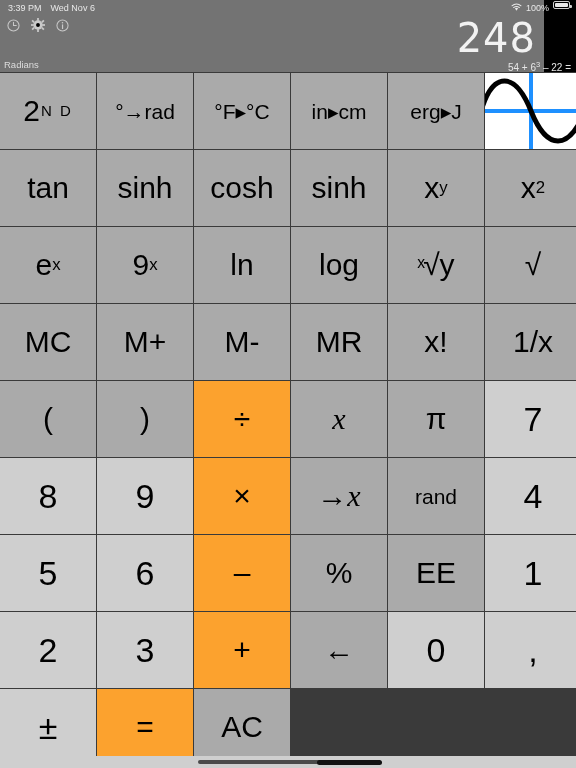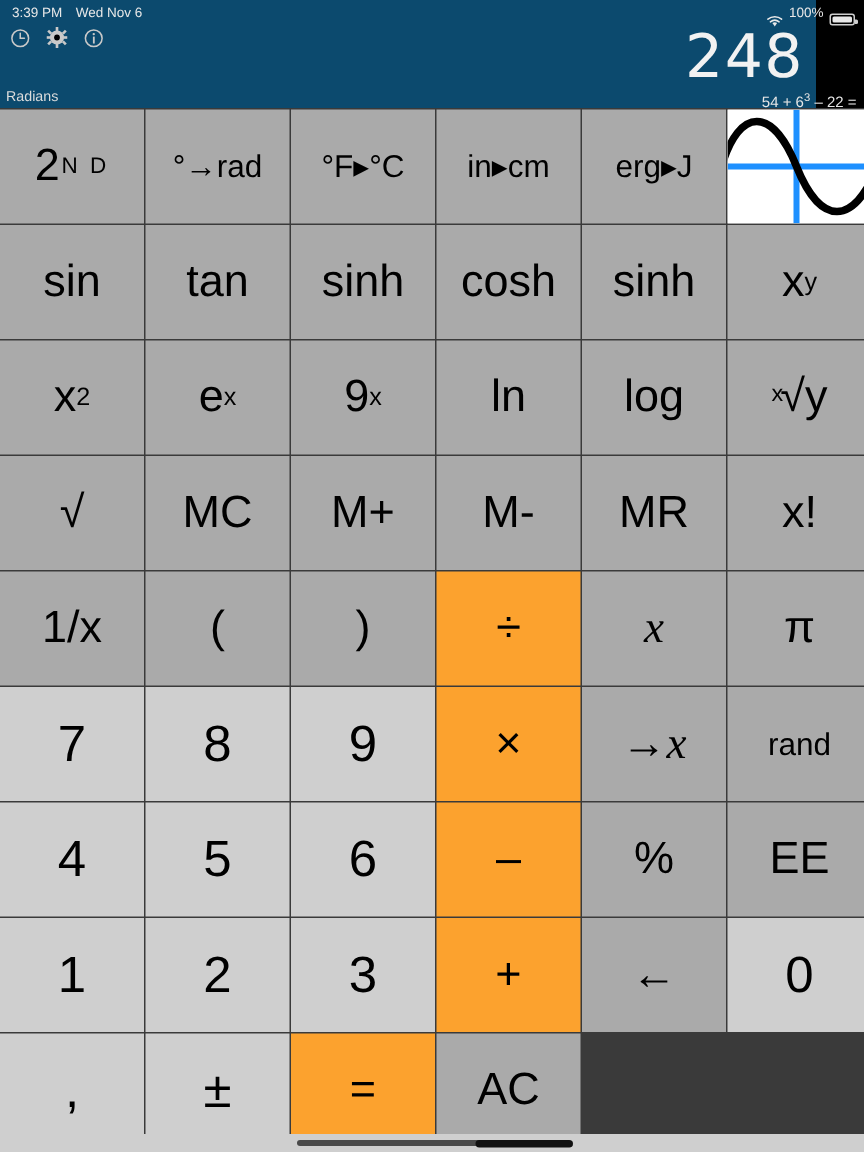--- a/index.html
+++ b/index.html
@@ -2,29 +2,29 @@
 <html><head>
 <meta charset="utf-8">
 <style>
   * { margin:0; padding:0; box-sizing:border-box; }
   html,body {
     width:576px; height:768px;
     background:#000;
     font-family:"Liberation Sans", sans-serif;
     overflow:hidden;
   }
-  #app { position:relative; width:544px; height:768px; background:#0c4a6e; }
+  #app { position:relative; width:544px; height:768px; background:#737373; }
 
   
   .statusbar {
     position:absolute; top:0; left:0; width:576px; height:16px;
     color:#e8e8e8; font-size:9px; line-height:16px;
   }
   .sb-left { position:absolute; left:8px; top:0; display:flex; gap:9px; align-items:center; }
-  .sb-right { position:absolute; right:6px; top:0; display:flex; gap:4px; align-items:flex-end; }
+  .sb-right { position:absolute; right:6px; top:0; display:flex; gap:4px; align-items:flex-start; }
   .wifi-ic { display:inline-block; width:11px; height:9px; position:relative; top:1px; }
   .batt {
     display:inline-block; width:17px; height:8px;
     border:1px solid #cfcfcf; border-radius:2px; position:relative; top:1px;
   }
   .batt::after {
     content:""; position:absolute; left:1px; top:1px; bottom:1px; right:1px;
     background:#e8e8e8; border-radius:1px;
   }
   .batt::before {
@@ -182,23 +182,20 @@
       </div>
       <div class="key graph">
         <svg viewBox="0 0 96 76" preserveAspectRatio="none">
           <rect width="96" height="76" fill="#ffffff"></rect>
           <line x1="0" y1="38" x2="96" y2="38" stroke="#1e90ff" stroke-width="4"></line>
           <line x1="46" y1="0" x2="46" y2="76" stroke="#1e90ff" stroke-width="4"></line>
           <path d="M-4 38 C 8 -2, 30 -2, 46 38 C 62 78, 84 78, 100 38" stroke="#000" stroke-width="5" fill="none" stroke-linecap="round"></path>
         </svg>
       </div>
       <div class="key">
-        <span>sin</span>
-      </div>
-      <div class="key">
         <span>tan</span>
       </div>
       <div class="key">
         <span>sinh</span>
       </div>
       <div class="key">
         <span>cosh</span>
       </div>
       <div class="key">
         <span>sinh</span>

